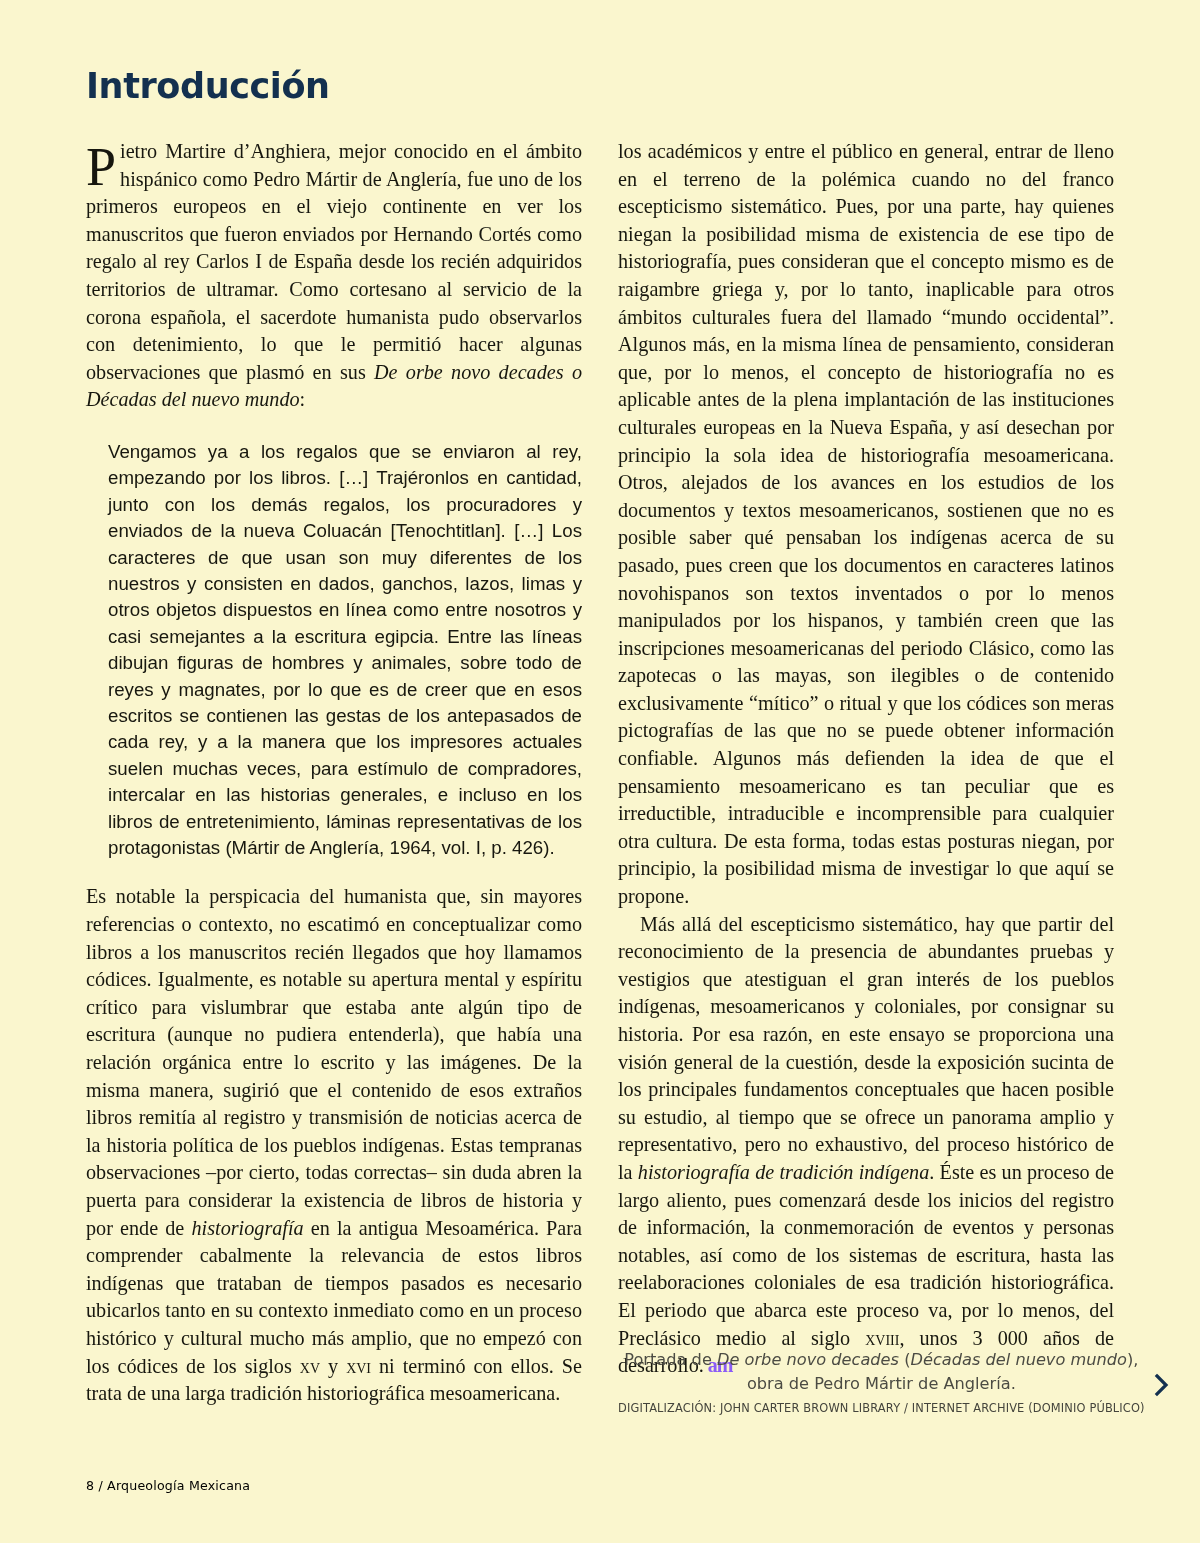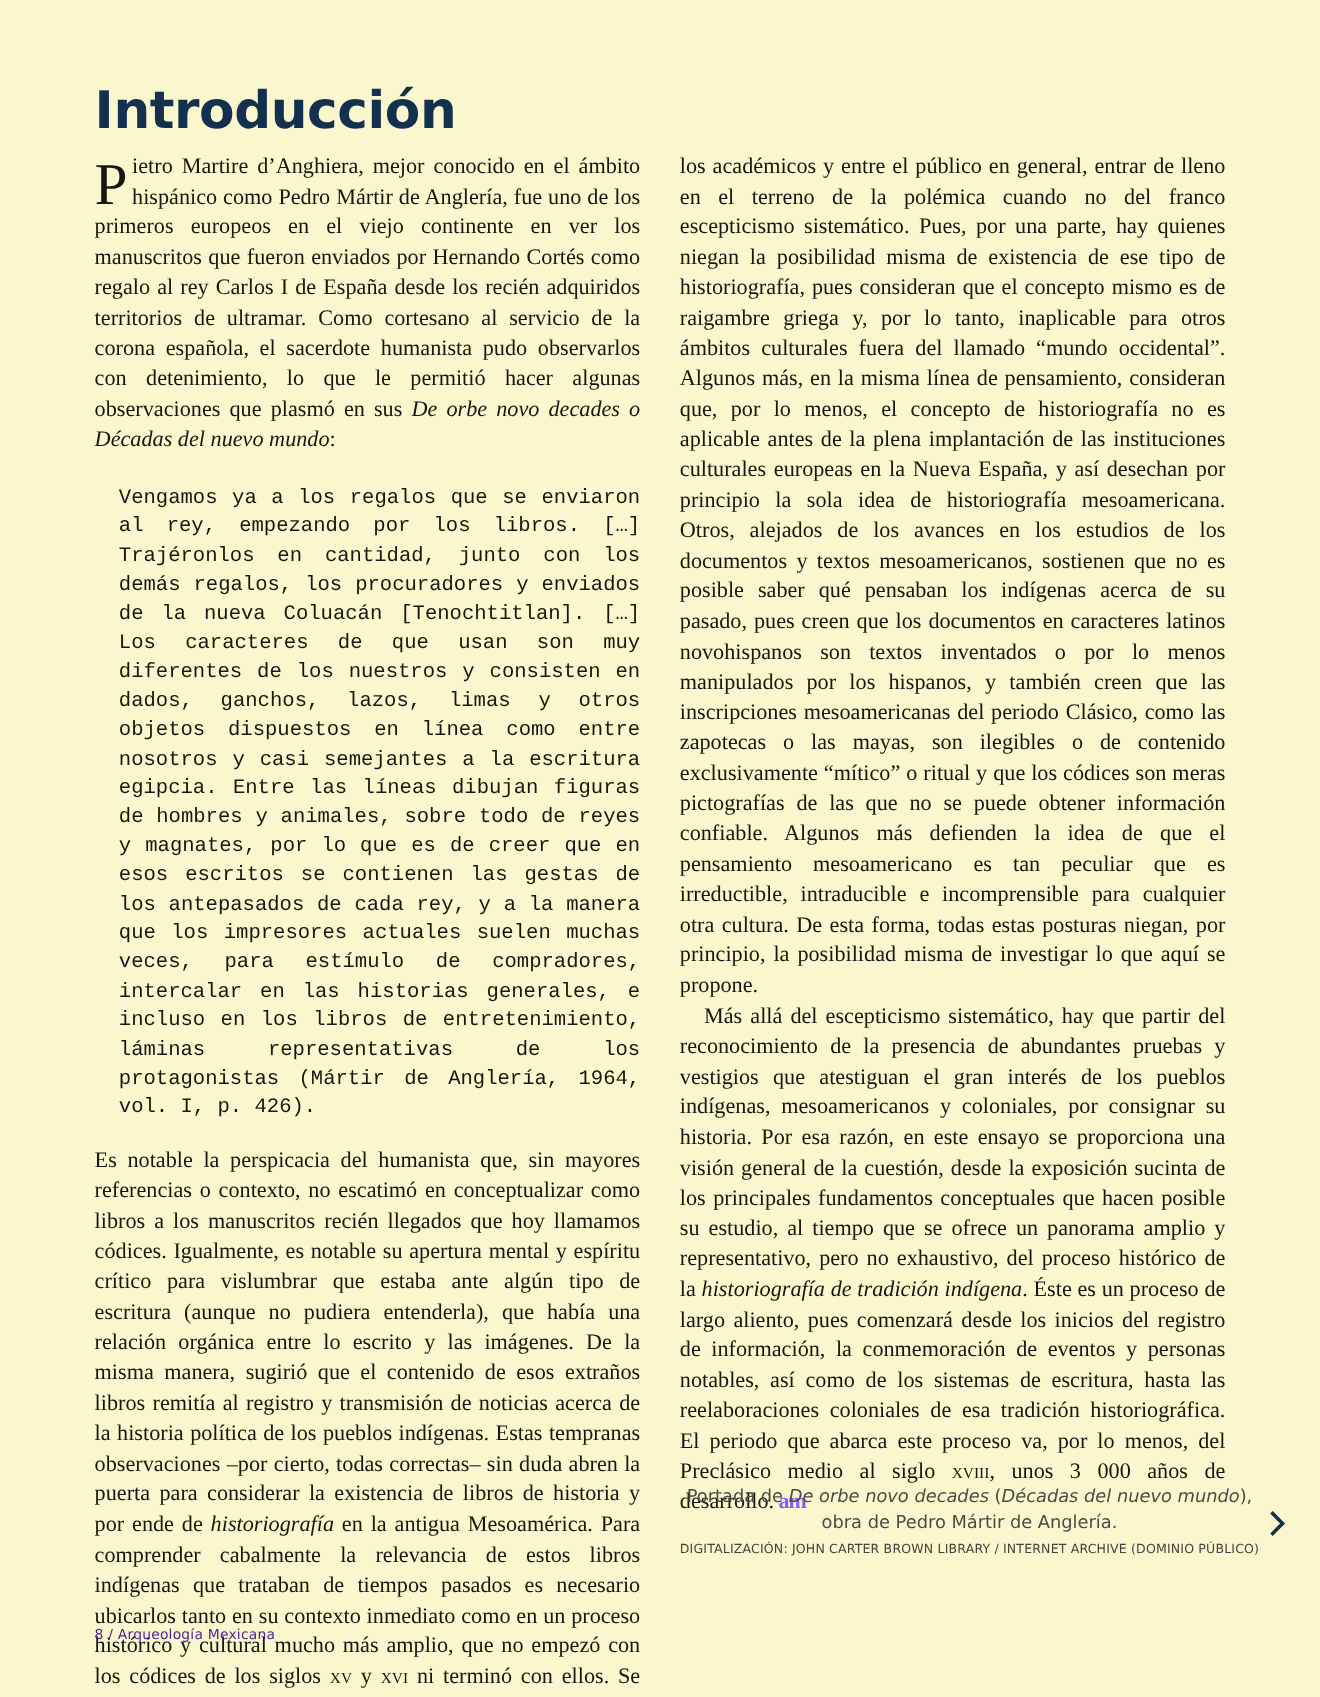--- a/index.html
+++ b/index.html
@@ -22,21 +22,21 @@
     padding: 0;
   }
 
   
   .title {
     position: absolute;
     left: 86px;
     top: 44px;
     font-family: "DejaVu Sans", sans-serif;
     font-weight: bold;
-    font-size: 47px;
+    font-size: 35px;
     letter-spacing: -0.4px;
     color: #13304f;
     line-height: 1.1;
   }
 
   
   .columns {
     position: absolute;
     left: 86px;
     top: 138px;
@@ -77,21 +77,21 @@
     padding: 6px 4px 0 0;
     margin-top: 2px;
     font-weight: normal;
     color: #16160e;
   }
 
   
   blockquote.quote {
     margin: 25px 0 22px 0;
     padding: 0 0 0 22px;
-    font-family: Liberation Mono, monospace;
+    font-family: Liberation Sans, sans-serif;
     font-size: 18.7px;
     line-height: 26.4px;
     text-align: justify;
     color: #17170f;
   }
   blockquote.quote p {
     margin: 0;
   }
 
   em, .it { font-style: italic; }
@@ -148,21 +148,21 @@
   }
 
   
   .footer {
     position: absolute;
     left: 86px;
     top: 1478px;
     font-family: "DejaVu Sans", sans-serif;
     font-size: 12.6px;
     letter-spacing: 0.2px;
-    color: #4c1d95;
+    color: #000000;
     font-weight: normal;
   }
 </style>
 </head>
 <body>
 
 <div class="page">
 
   <h1 class="title">Introducción</h1>
 

